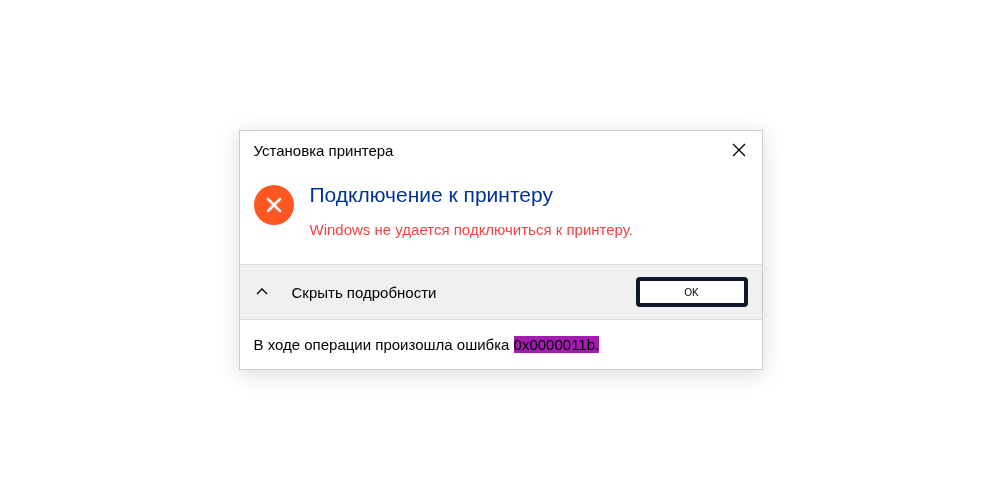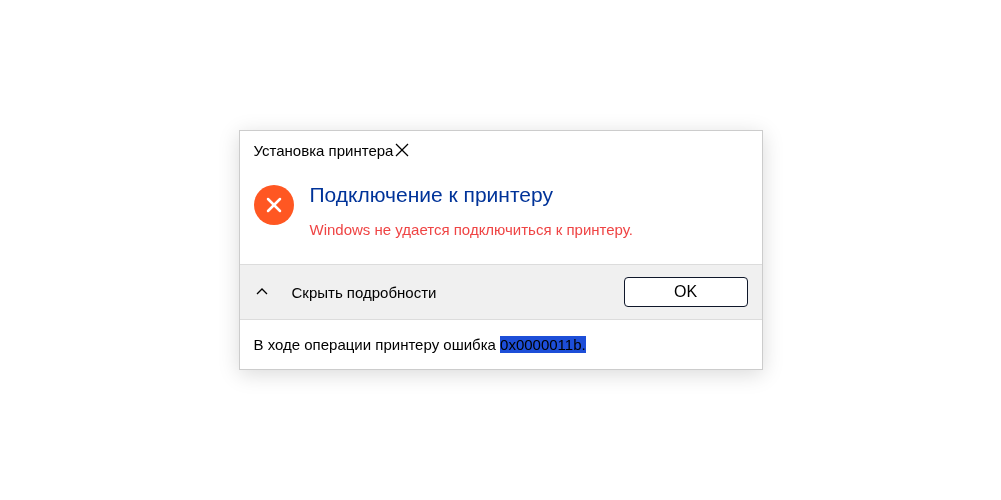--- a/index.html
+++ b/index.html
@@ -14,21 +14,21 @@
     }
     .dialog {
       width: 524px;
       border: 1px solid #cccccc;
       background: #ffffff;
       box-shadow: 0 4px 20px rgba(0,0,0,0.15);
     }
     .titlebar {
       display: flex;
       align-items: center;
-      justify-content: flex-start;
+      justify-content: space-between;
       padding: 10px 14px 8px 14px;
       background: #ffffff;
     }
     .titlebar-text {
       font-size: 15px;
       color: #000000;
     }
     .close-btn {
       width: 18px;
       height: 18px;
@@ -90,39 +90,39 @@
       height: 16px;
       display: flex;
       align-items: center;
       justify-content: center;
     }
     .details-label {
       font-size: 15px;
       color: #000000;
     }
     .ok-button {
-      width: 124px;
+      width: 112px;
       height: 30px;
       background: #ffffff;
-      border: 1px solid #0f172a;
+      border: 4px solid #0f172a;
       border-radius: 4px;
-      font-size: 16px;
+      font-size: 10px;
       color: #000000;
       cursor: pointer;
       font-family: inherit;
     }
     .details-panel {
       padding: 16px 14px;
       background: #ffffff;
       border-top: 1px solid #dcdcdc;
       font-size: 15px;
       color: #000000;
     }
     .highlight {
-      background: #1d4ed8;
+      background: #a21caf;
     }
   </style>
 </head>
 <body>
 
 <div class="dialog">
   <div class="titlebar">
     <span class="titlebar-text">Установка принтера</span>
     <div class="close-btn">
       <svg width="14" height="14" viewBox="0 0 14 14">
@@ -151,15 +151,15 @@
         <svg width="12" height="8" viewBox="0 0 12 8">
           <polyline points="1,6 6,1 11,6" fill="none" stroke="#000" stroke-width="1.3"></polyline>
         </svg>
       </div>
       <span class="details-label">Скрыть подробности</span>
     </div>
     <button class="ok-button">OK</button>
   </div>
 
   <div class="details-panel">
-    <span>В ходе операции принтеру ошибка </span><span class="highlight">0x0000011b</span><span class="highlight">.</span>
+    <span>В ходе операции произошла ошибка </span><span class="highlight">0x0000011b</span><span class="highlight">.</span>
   </div>
 </div>
 
 </body></html>

